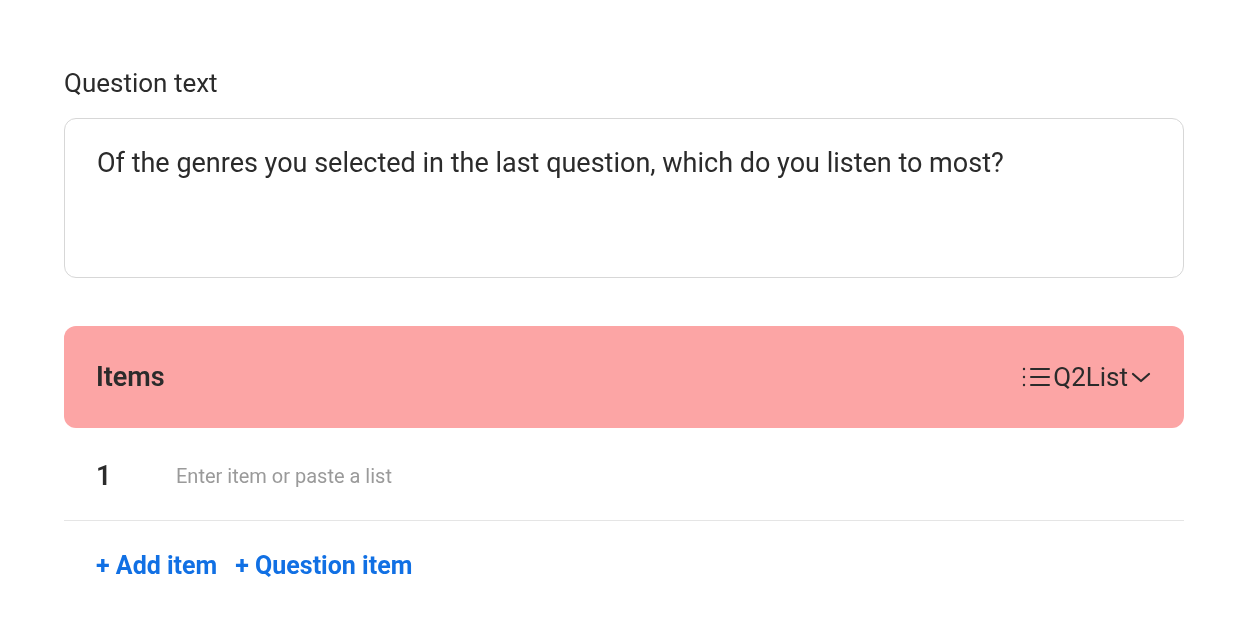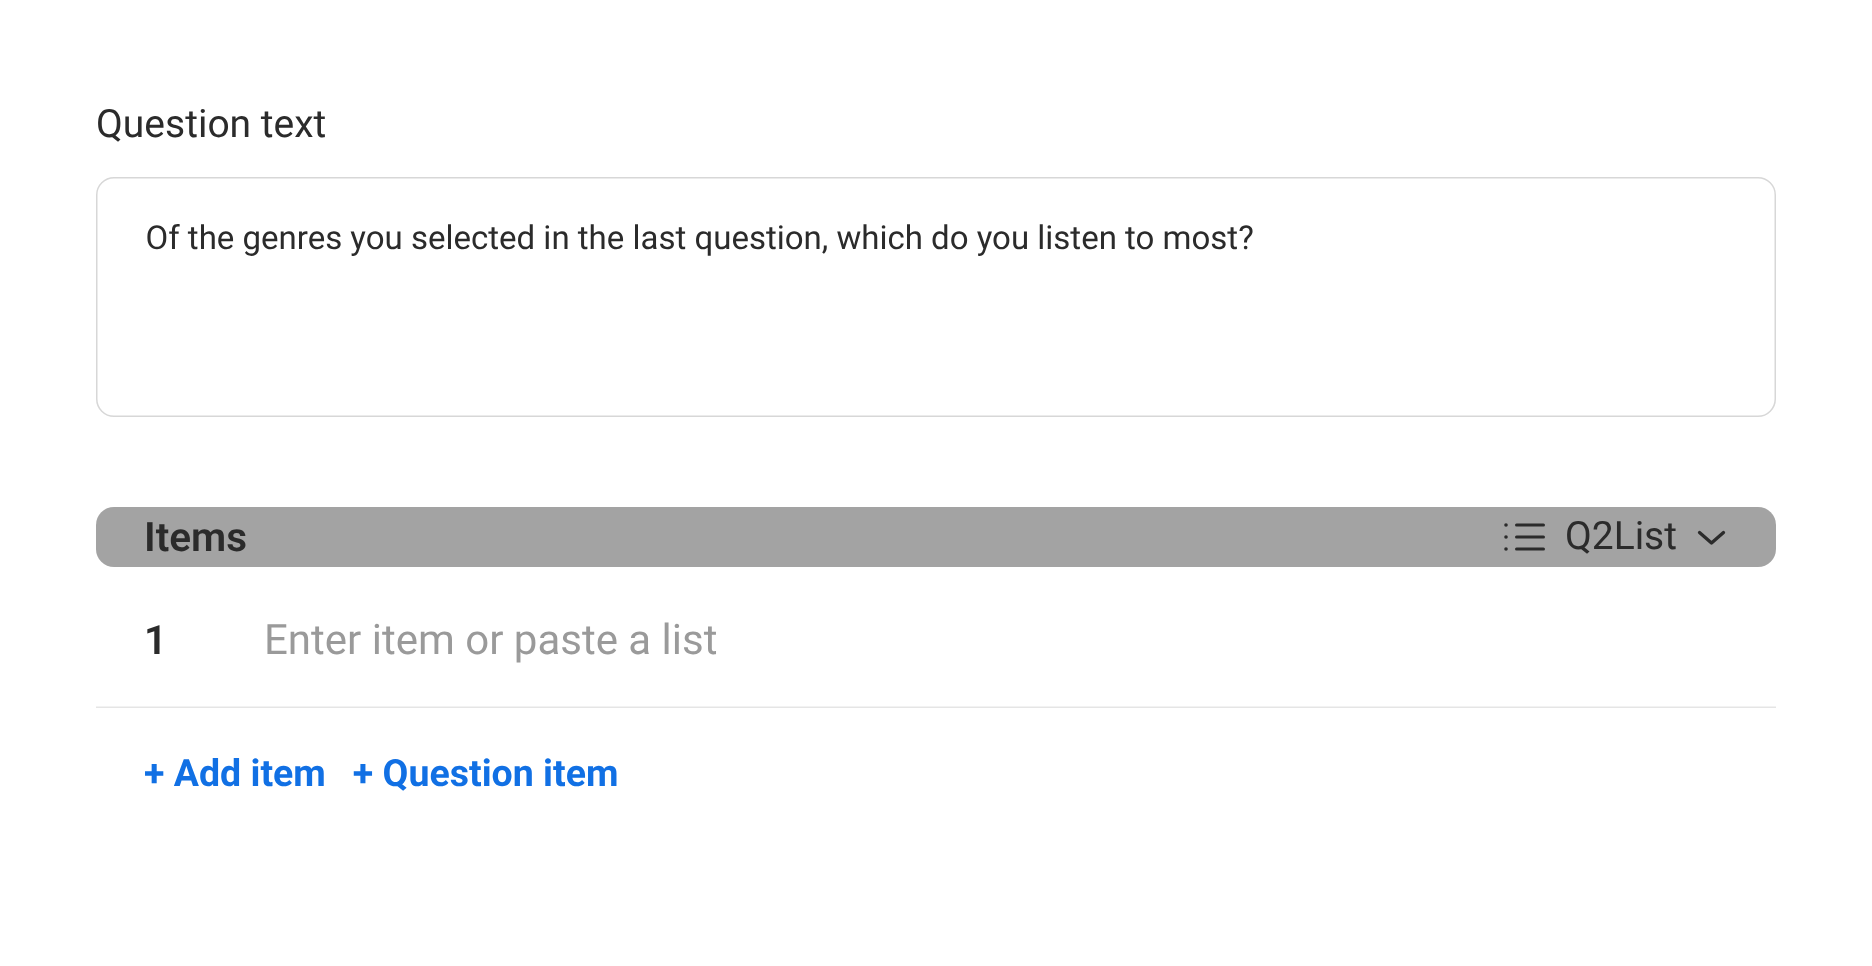--- a/index.html
+++ b/index.html
@@ -25,44 +25,44 @@
       color: #2b2b2b;
       margin-bottom: 20px;
       font-weight: 400;
     }
     .question-textarea {
       width: 100%;
       height: 160px;
       border: 1.5px solid #d7d7d7;
       border-radius: 12px;
       padding: 26px 32px;
-      font-size: 22px;
+      font-size: 27px;
       font-family: inherit;
       color: #2b2b2b;
       resize: none;
       line-height: 1.35;
     }
     .items-header {
-      margin-top: 56px;
-      background: #a3a3a3;
+      margin-top: 44px;
+      background: #fca5a5;
       border-radius: 12px;
-      padding: 4px 32px;
+      padding: 35px 32px;
       display: flex;
       align-items: center;
       justify-content: space-between;
     }
     .items-title {
       font-size: 27px;
       font-weight: 600;
       color: #2b2b2b;
     }
     .source-selector {
       display: flex;
       align-items: center;
-      gap: 12px;
+      gap: 2px;
       color: #2b2b2b;
       font-size: 26px;
       cursor: pointer;
     }
     .source-selector .list-ic {
       display: inline-flex;
     }
     .source-selector .chev-ic {
       display: inline-flex;
     }
@@ -78,21 +78,21 @@
     }
     .item-index {
       font-size: 27px;
       font-weight: 600;
       color: #2b2b2b;
       min-width: 16px;
     }
     .item-input {
       flex: 1;
       border: none;
-      font-size: 28px;
+      font-size: 20px;
       font-family: inherit;
       color: #2b2b2b;
       background: transparent;
     }
     .item-input::placeholder {
       color: #9a9a9a;
     }
     .actions-row {
       padding: 30px 32px 0 32px;
       display: flex;

